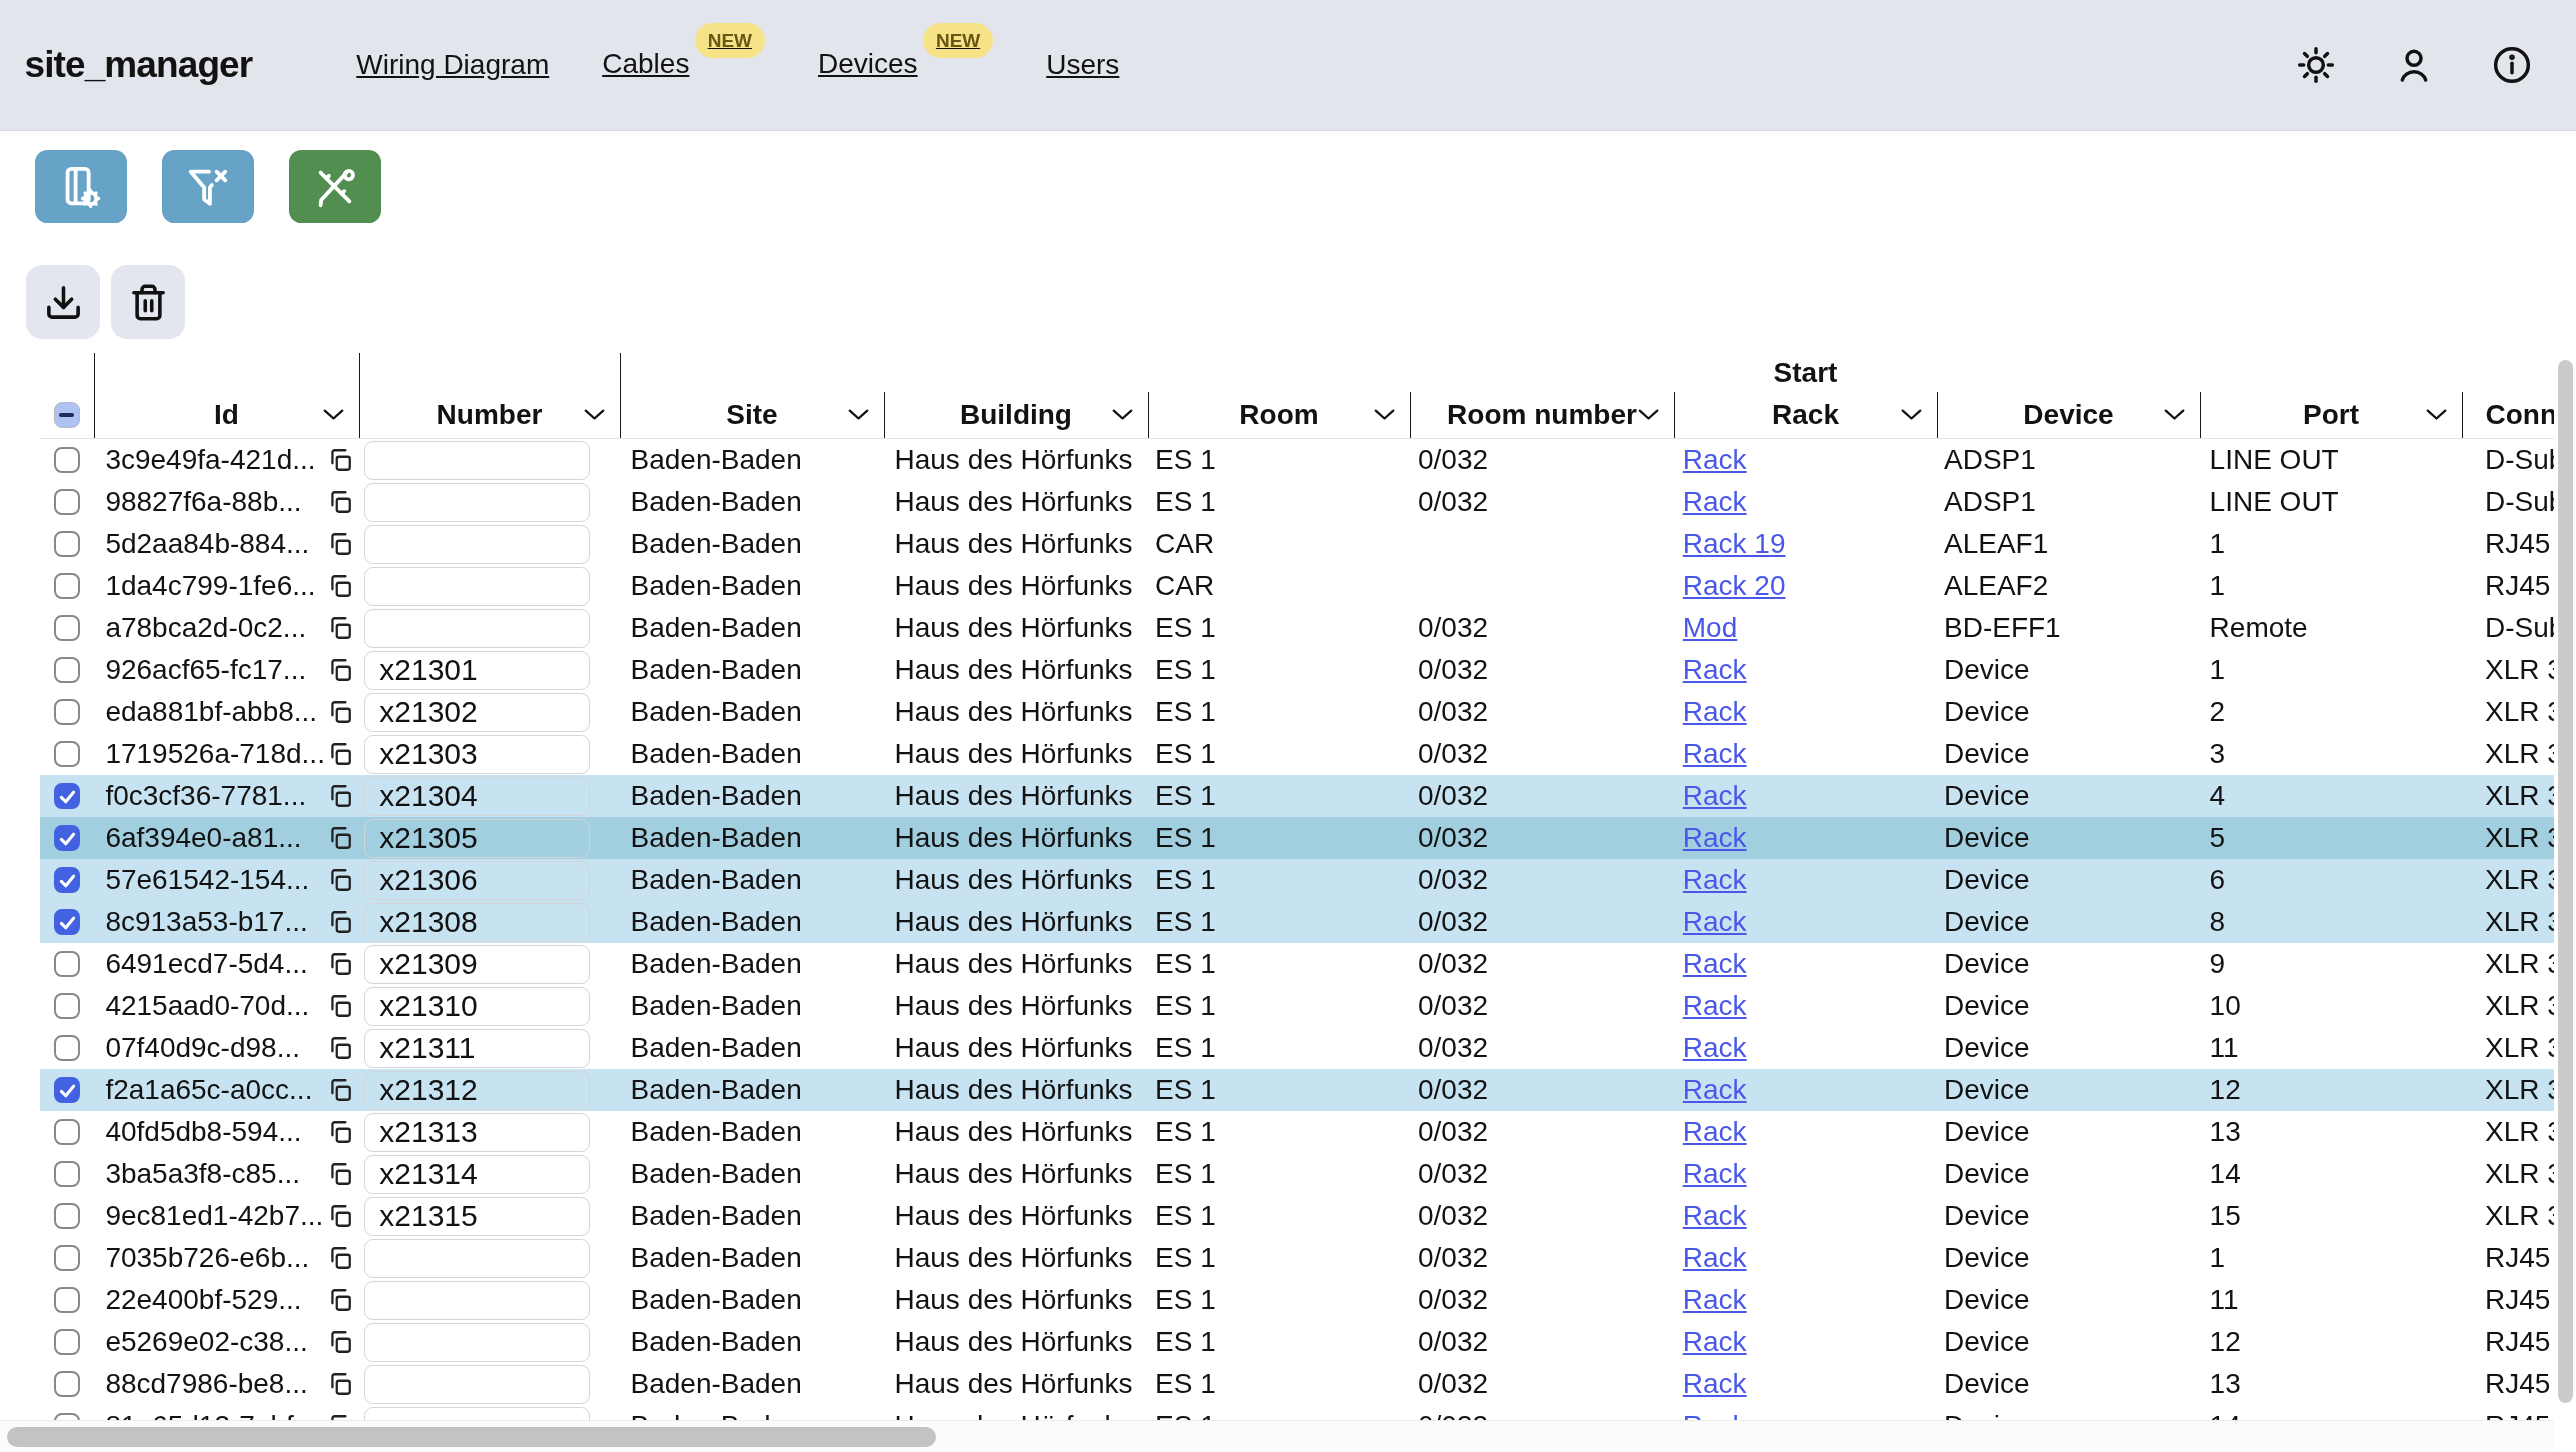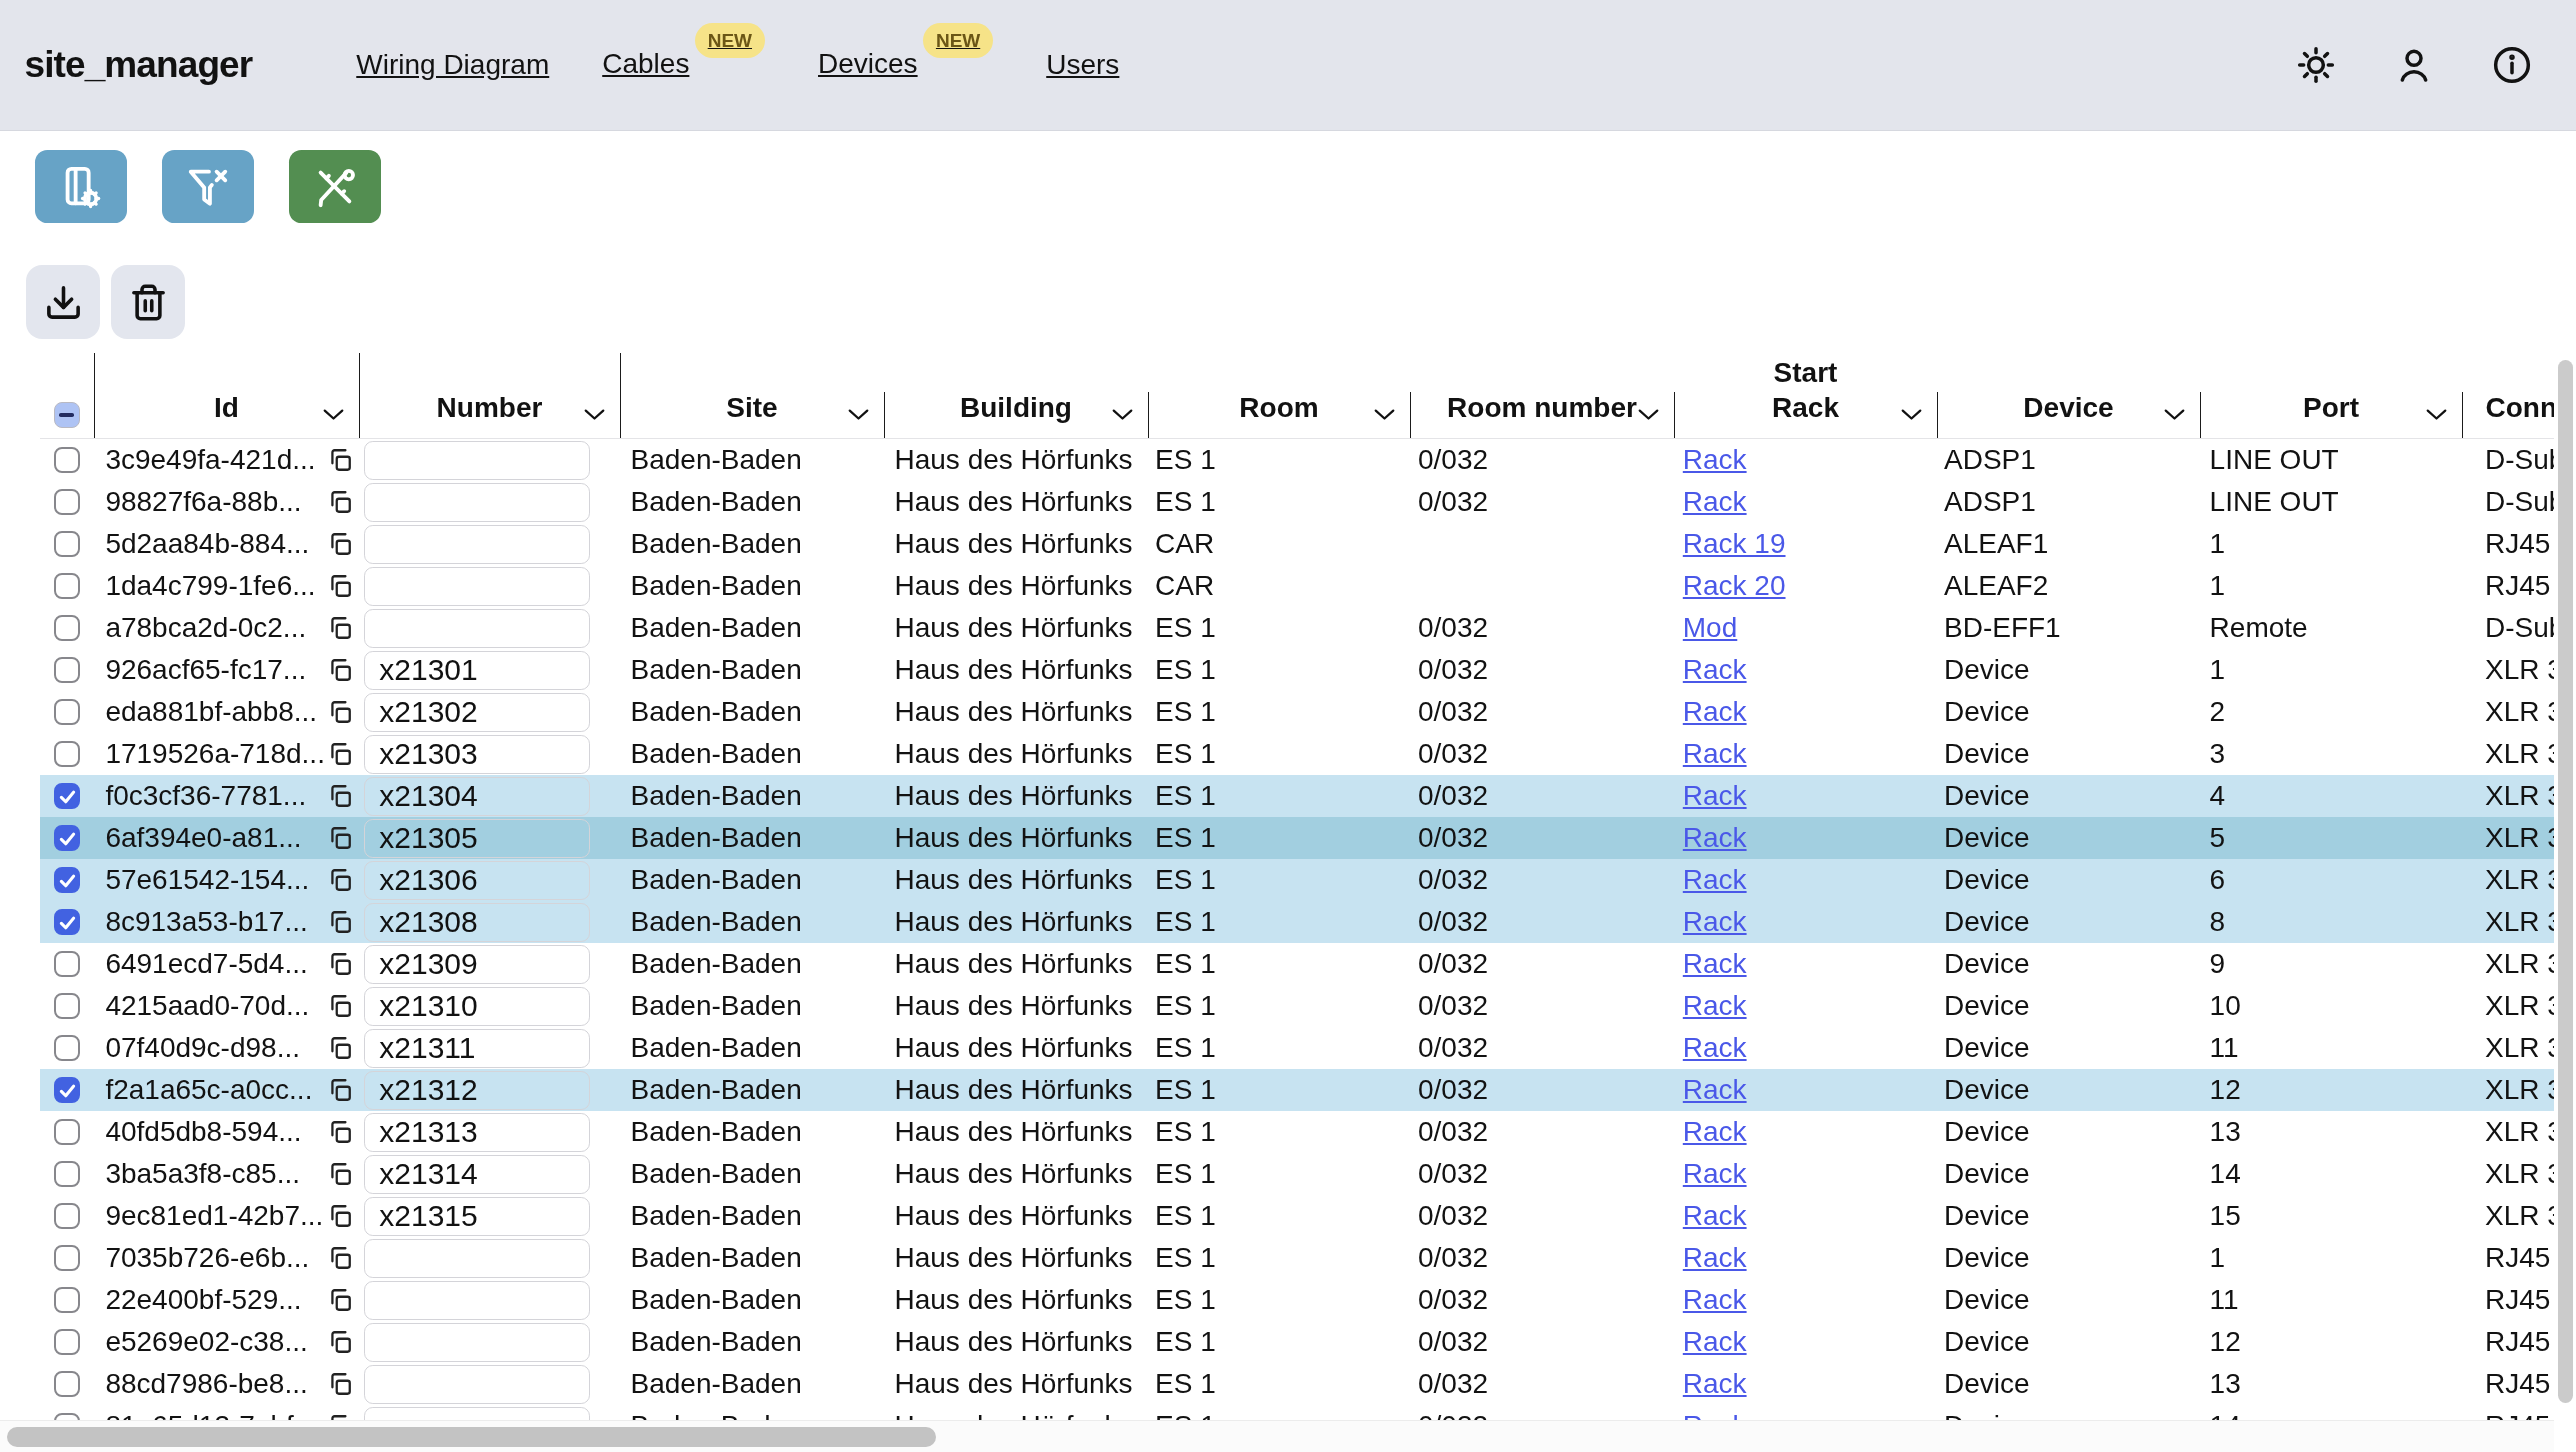--- a/index.html
+++ b/index.html
@@ -44,21 +44,21 @@
     display:flex;align-items:center;justify-content:center;cursor:pointer;padding:0;
   }
   
   .table-zone{position:absolute;top:353px;left:0;right:0;bottom:0;overflow:hidden;margin-left:40px;}
   table{border-collapse:collapse;table-layout:fixed;width:2772px;}
   th,td{padding:0;margin:0;}
   thead th{font-size:28px;font-weight:700;background:#fff;vertical-align:middle;}
   tr.group-row th{height:39px;}
   tr.label-row th{height:46px;border-bottom:0.9px solid #e4e4e7;}
   th.sep{border-left:1.8px solid #1b1b1b;}
-  .hlabel{position:relative;display:flex;align-items:flex-start;justify-content:center;height:100%;}
+  .hlabel{position:relative;display:flex;align-items:center;justify-content:center;height:100%;}
   .chev{position:absolute;right:14px;top:50%;transform:translateY(-50%);cursor:pointer;}
   tbody td{
     height:42px;font-size:28px;vertical-align:middle;
     white-space:nowrap;overflow:hidden;background:#fff;
   }
   tr.sel td{background:var(--row-selected,#c7e3f1);}
   tr.sel.active td{background:var(--row-selected-hover,#a2cfe0);}
   .cb{
     width:26px;height:26px;box-sizing:border-box;border:2.6px solid #87878c;border-radius:8px;
     background:#fff;margin:0 auto;display:flex;align-items:center;justify-content:center;cursor:pointer;

